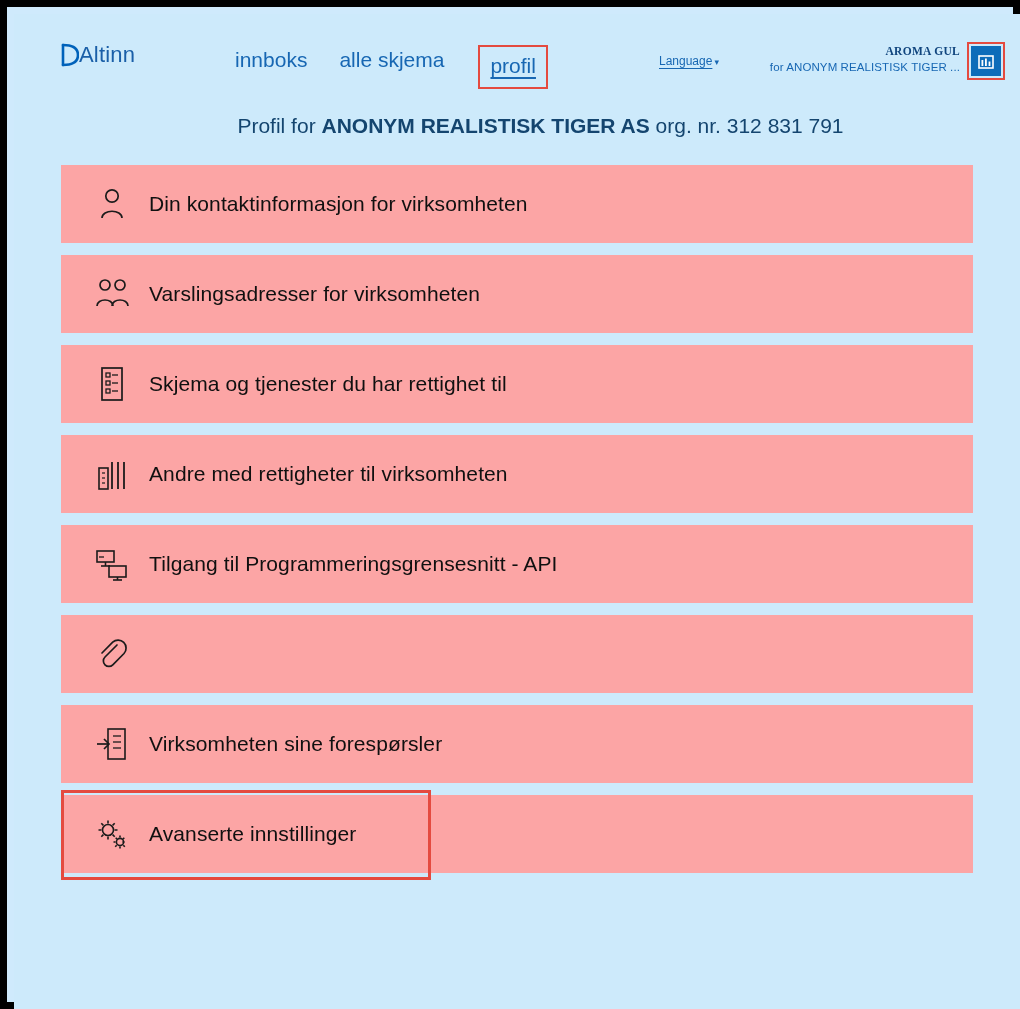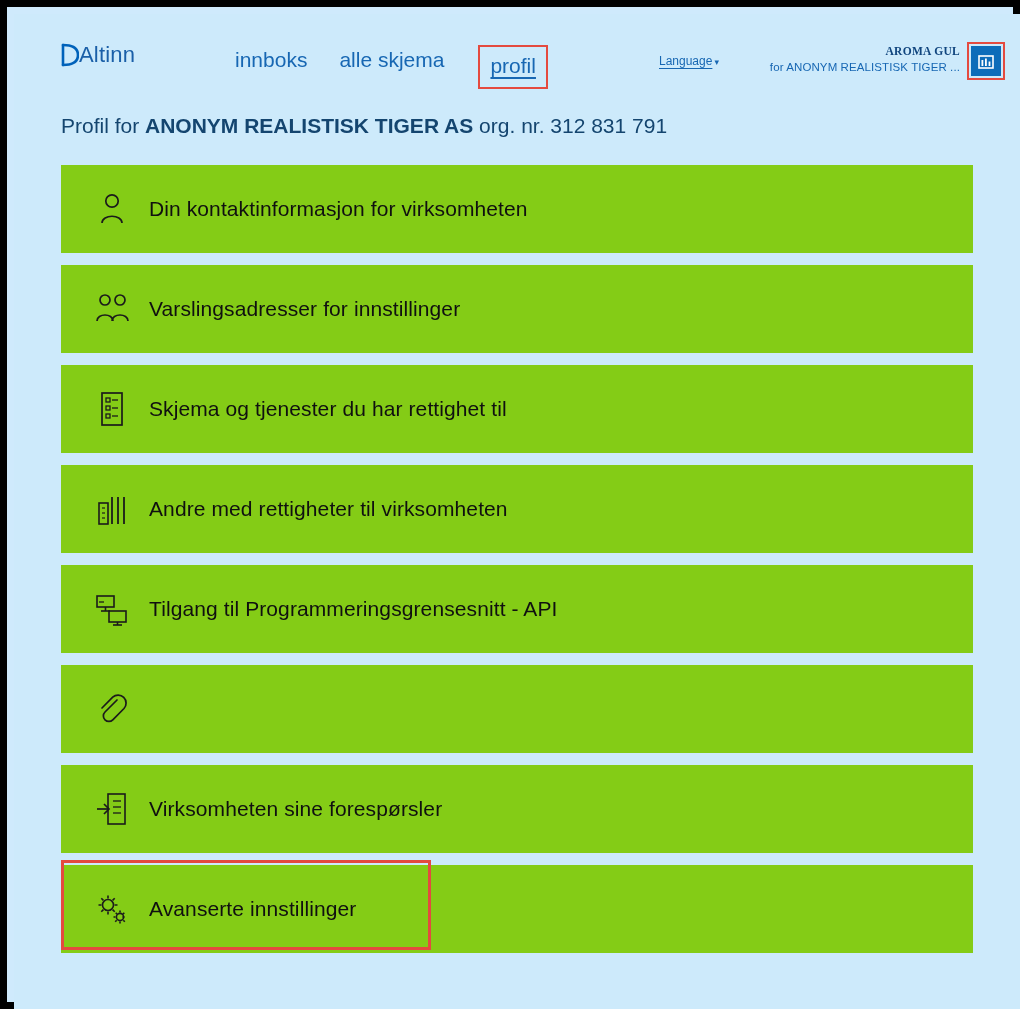--- a/index.html
+++ b/index.html
@@ -146,32 +146,33 @@
     align-items: center;
     justify-content: center;
   }
   .avatar svg { display: block; }
 
   
   .page-title {
     margin: 12px 0 0 47px;
     font-size: 21px;
     color: #14456f;
+    text-align: center;
   }
   .page-title b { font-weight: bold; }
 
   
   .card-list {
     margin-top: 27px;
     padding: 0 47px 0 47px;
   }
   .card {
     position: relative;
-    background: #84cc16;
-    height: 88px;
+    background: #fca5a5;
+    height: 78px;
     margin-bottom: 12px;
     display: flex;
     align-items: center;
     padding-left: 28px;
     box-sizing: border-box;
   }
   .card .icon {
     width: 46px;
     height: 46px;
     flex: 0 0 46px;
@@ -263,21 +264,21 @@
 
       <div class="card">
         <span class="icon">
           <svg width="38" height="36" viewBox="0 0 38 36">
             <circle cx="12" cy="9" r="5" fill="none" stroke="#1b1b1b" stroke-width="1.7"></circle>
             <circle cx="27" cy="9" r="5" fill="none" stroke="#1b1b1b" stroke-width="1.7"></circle>
             <path d="M4 30 C4 22 20 22 20 30" fill="none" stroke="#1b1b1b" stroke-width="1.7"></path>
             <path d="M19 30 C19 22 35 22 35 30" fill="none" stroke="#1b1b1b" stroke-width="1.7"></path>
           </svg>
         </span>
-        <span class="label">Varslingsadresser for innstillinger</span>
+        <span class="label">Varslingsadresser for virksomheten</span>
       </div>
 
       <div class="card">
         <span class="icon">
           <svg width="32" height="38" viewBox="0 0 32 38">
             <rect x="6" y="3" width="20" height="32" fill="none" stroke="#1b1b1b" stroke-width="1.7"></rect>
             <rect x="10" y="8" width="4" height="4" fill="none" stroke="#1b1b1b" stroke-width="1.3"></rect>
             <line x1="16" y1="10" x2="22" y2="10" stroke="#1b1b1b" stroke-width="1.3"></line>
             <rect x="10" y="16" width="4" height="4" fill="none" stroke="#1b1b1b" stroke-width="1.3"></rect>
             <line x1="16" y1="18" x2="22" y2="18" stroke="#1b1b1b" stroke-width="1.3"></line>

